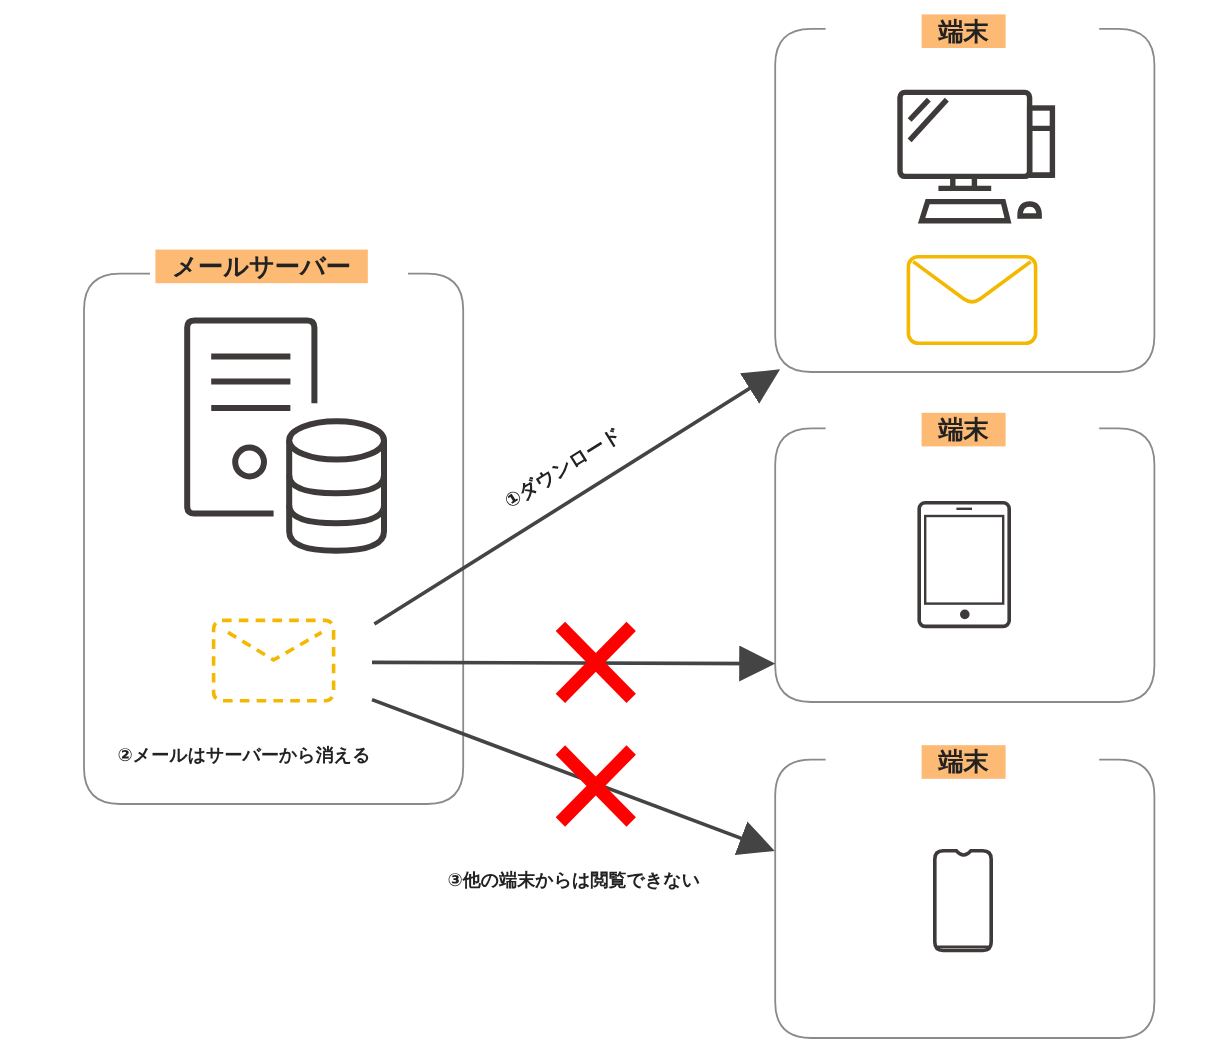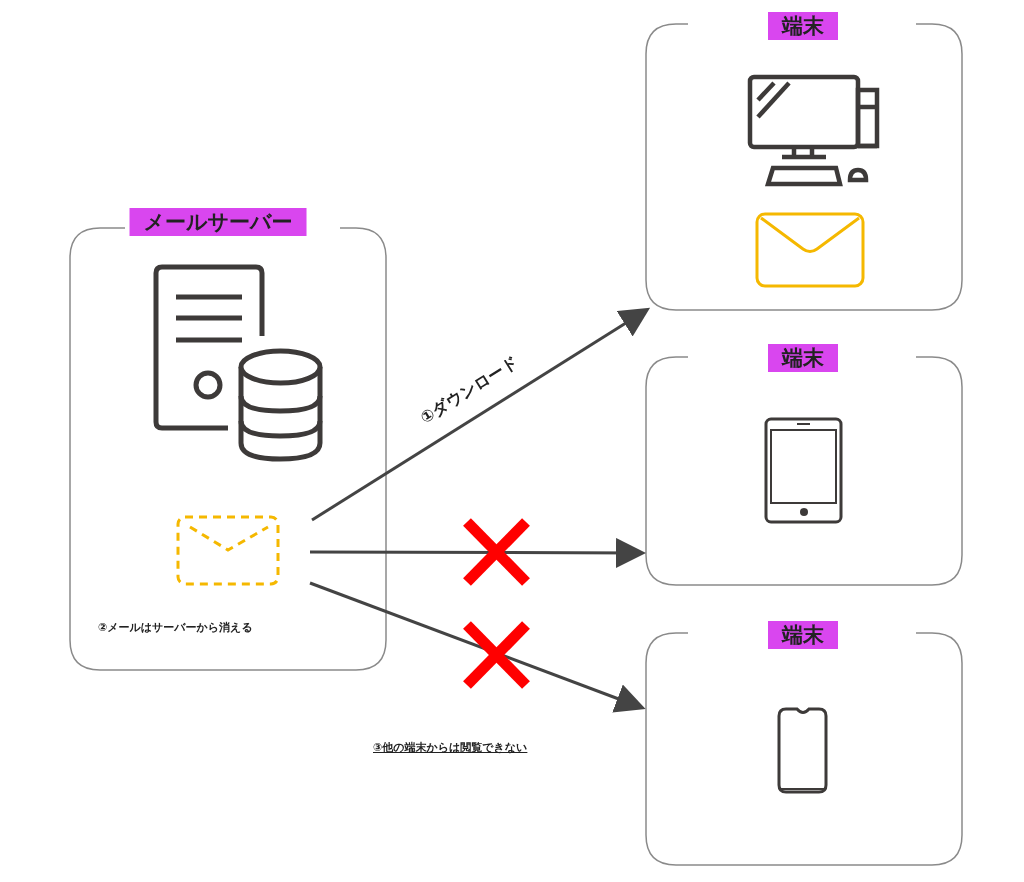--- a/index.html
+++ b/index.html
@@ -1,21 +1,21 @@
 <!DOCTYPE html>
 <html><head>
   <meta charset="utf-8">
   <style>
     html, body { margin: 0; padding: 0; background: #ffffff; }
     body { width: 1024px; height: 882px; position: relative; overflow: hidden;
            font-family: "DejaVu Sans", "Liberation Sans", sans-serif; color: #222; }
     svg#diagram { position: absolute; left: 0; top: 0; }
     .label { position: absolute; font-weight: bold; color: #222; white-space: nowrap; }
-    .box-title { font-size: 21px; background: #d946ef; padding: 0 14px; transform: translateX(-50%); }
-    .note { font-size: 11px; }
+    .box-title { font-size: 21px; background: #fdba74; padding: 0 14px; transform: translateX(-50%); }
+    .note { font-size: 15px; }
     .rot { transform-origin: left bottom; transform: rotate(-32deg); font-size: 16px; }
   </style>
 </head>
 <body>
 
 <svg id="diagram" width="1024" height="882" viewBox="0 0 1024 882">
   <defs>
     <marker id="arrowhead" markerWidth="10" markerHeight="10" refX="8" refY="5" orient="auto" markerUnits="strokeWidth">
       <path d="M0,0 L10,5 L0,10 z" fill="#444"></path>
     </marker>
@@ -95,13 +95,13 @@
 </svg>
 
 <div class="label box-title" style="left:218px; top:208px;">メールサーバー</div>
 <div class="label note" style="left:98px; top:620px;">②メールはサーバーから消える</div>
 
 <div class="label box-title" style="left:803px; top:12px;">端末</div>
 <div class="label box-title" style="left:803px; top:344px;">端末</div>
 <div class="label box-title" style="left:803px; top:621px;">端末</div>
 
 <div class="label rot" style="left:428px; top:408px;">①ダウンロード</div>
-<div class="label note" style="left:373px; top:740px;text-decoration:underline;">③他の端末からは閲覧できない</div>
+<div class="label note" style="left:373px; top:724px;">③他の端末からは閲覧できない</div>
 
 </body></html>

